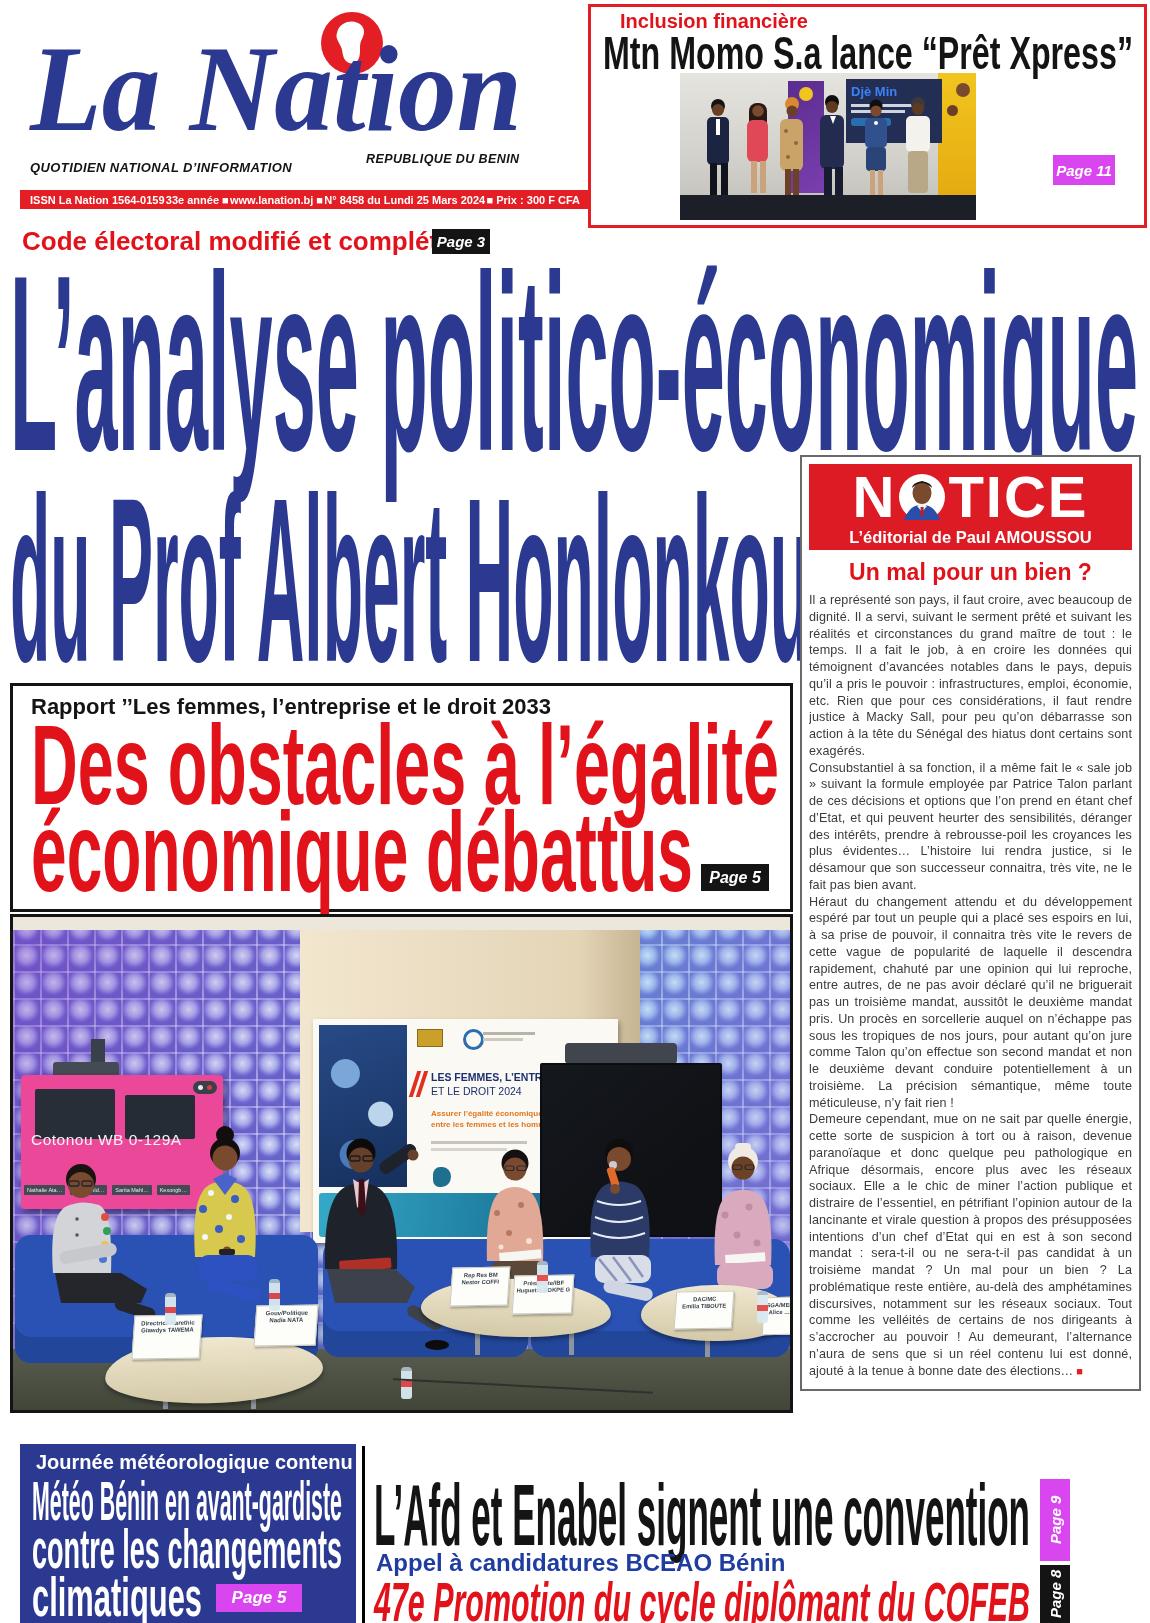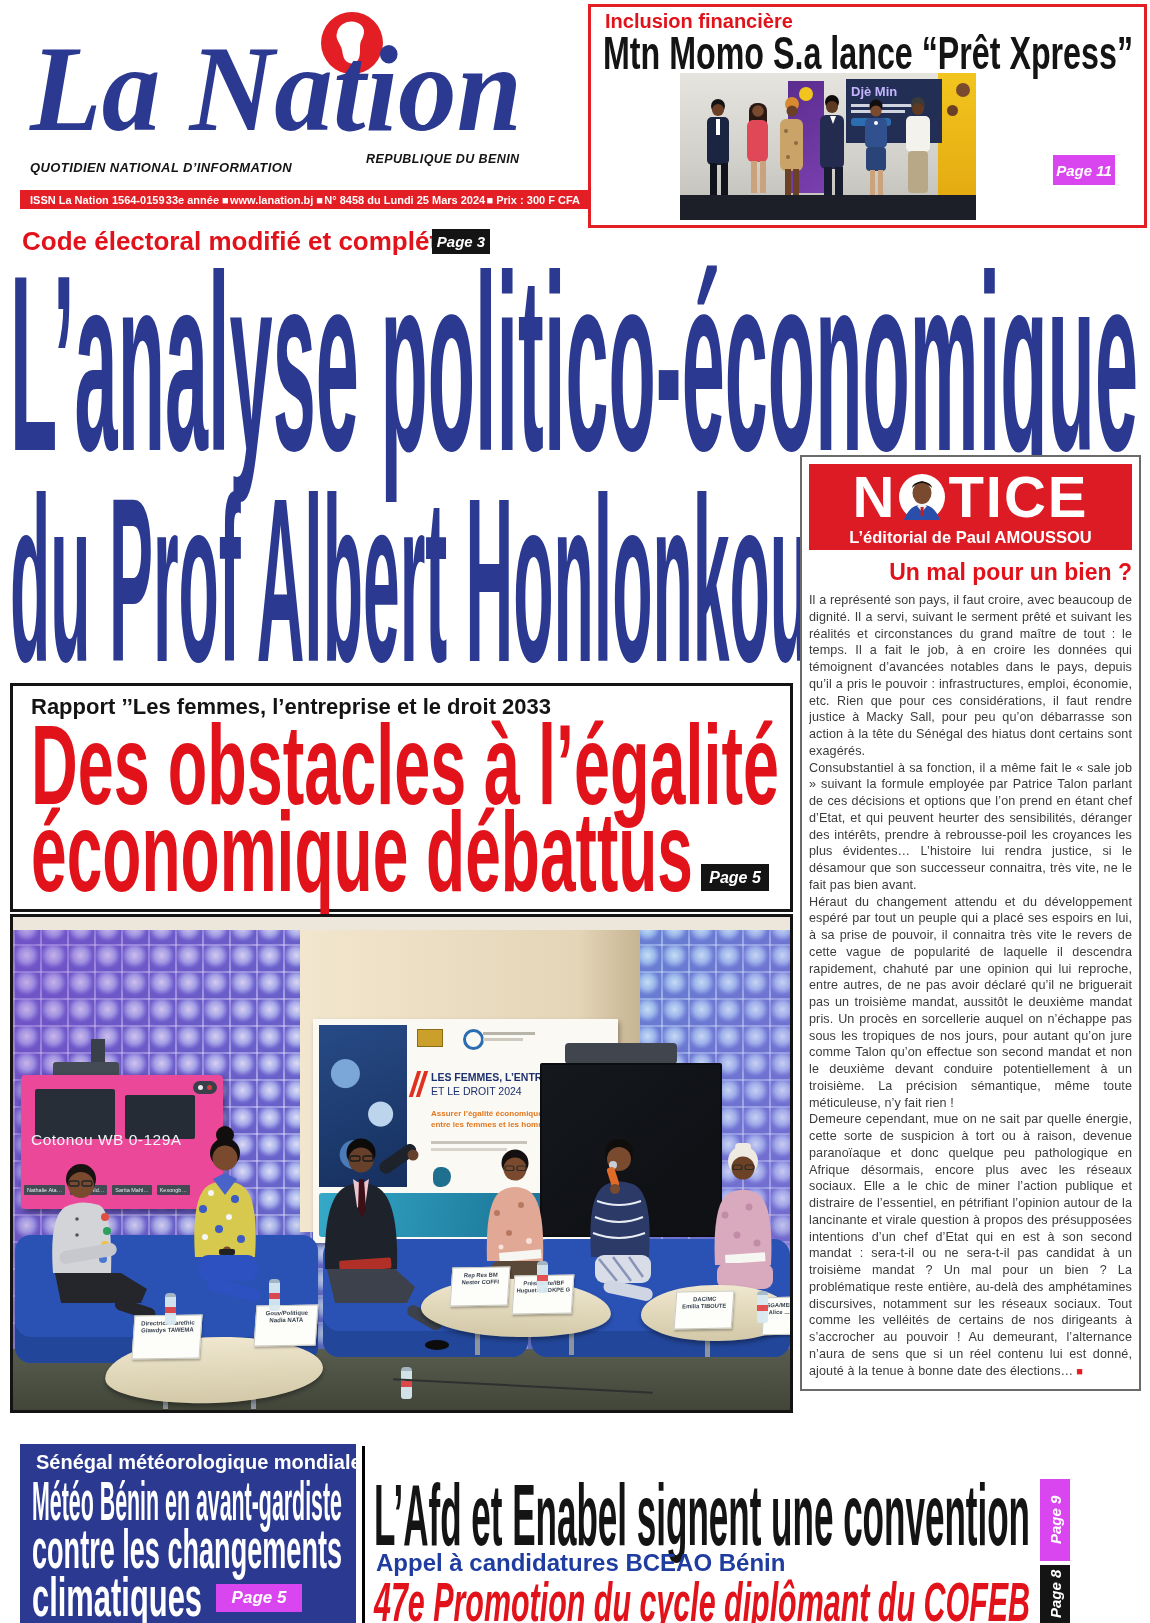--- a/index.html
+++ b/index.html
@@ -18,21 +18,21 @@
            font-size:11px;font-weight:bold;padding:0 10px;white-space:nowrap;}
   .tagline{font-weight:bold;font-style:italic;font-size:13px;color:#141414;letter-spacing:.4px;white-space:nowrap;}
   
   #momoBox{border:3px solid #E31E24;background:#fff;}
   #momoPhoto{overflow:hidden;background:linear-gradient(#e5e4df,#d0cfc9 62%,#bdbcb5);}
   
   #noticeBox{border:2px solid #6a6a6a;background:#fff;}
   #noticeHead{background:#DD1B24;display:flex;flex-direction:column;align-items:center;justify-content:center;}
   .brandrow{display:flex;align-items:center;gap:3px;line-height:1;}
   .brandtxt{color:#fff;font-weight:bold;font-size:58px;letter-spacing:2px;font-family:"Liberation Sans",sans-serif;}
-  #edTitle{color:#E2121B;font-size:23px;font-weight:bold;text-align:right;}
+  #edTitle{color:#E2121B;font-size:23px;font-weight:bold;text-align:center;}
   #edBody{font-size:12.6px;line-height:16.75px;text-align:justify;color:#3b3b3b;overflow:hidden;letter-spacing:.1px;}
   #edBody p{margin:0;}
   .endmark{color:#E31E24;font-size:11px;padding-left:3px;}
   
   #reportBox{border:3px solid #141414;background:#fff;}
   
   #photoBox{border:3px solid #141414;background:#fff;}
   #scene{position:relative;width:777px;height:493px;overflow:hidden;}
   .wall{background-color:#6a63c6;background-image:
     radial-gradient(circle at 50% 42%, rgba(255,255,255,.95), rgba(199,208,246,.85) 34%, rgba(130,118,222,.3) 60%, rgba(84,72,178,.08) 72%, transparent 77%),
@@ -68,28 +68,28 @@
   <div class="abs tagline" style="left:366px;top:152px;font-size:12.5px">REPUBLIQUE DU BENIN</div>
   <div id="issnbar" class="abs" style="left:20px;top:190px;width:550px;height:19px">
     <span>ISSN La Nation 1564-0159</span>
     <span>33e année ■</span>
     <span>www.lanation.bj ■</span>
     <span>N° 8458  du Lundi 25 Mars 2024</span>
     <span>■ Prix : 300 F CFA</span>
   </div>
 
   <div id="momoBox" class="abs" style="left:588px;top:4px;width:553px;height:218px">
-    <div class="abs kicker" style="left:14px;top:3px;font-size:20px;color:#E2121B">Inclusion financière</div>
+    <div class="abs kicker" style="left:29px;top:3px;font-size:20px;color:#E2121B">Inclusion financière</div>
     <svg class="abs" style="left:10px;top:24px" width="535" height="44">
       <text class="hl" x="2" y="38" font-size="46" fill="#141414" textLength="530" lengthAdjust="spacingAndGlyphs">Mtn Momo S.a lance “Prêt Xpress”</text>
     </svg>
     <div class="abs" id="momoPhoto" style="left:89px;top:66px;width:296px;height:147px">
       <div class="abs" style="right:0;top:0;width:38px;height:100%;background:linear-gradient(#f2c51e,#e2a60e)"></div>
       <div class="abs" style="right:34px;top:6px;width:96px;height:64px;background:#232e55;padding:3px 5px;box-sizing:border-box">
-        <span style="color:#c4b5fd;font-weight:bold;font-size:13px">Djè Min</span>
+        <span style="color:#3b82f6;font-weight:bold;font-size:13px">Djè Min</span>
         <div style="width:70px;height:3px;background:#cfd4de;margin-top:4px"></div>
         <div style="width:54px;height:3px;background:#cfd4de;margin-top:3px"></div>
         <div style="width:40px;height:8px;background:#2a6db0;border-radius:3px;margin-top:5px"></div>
       </div>
       <div class="abs" style="right:6px;top:10px;width:14px;height:14px;border-radius:50%;background:#7a4a2e"></div>
       <div class="abs" style="right:18px;top:32px;width:11px;height:11px;border-radius:50%;background:#6b3f26"></div>
       <div class="abs" style="left:108px;top:8px;width:36px;height:112px;background:linear-gradient(150deg,#5b2d8f,#7a3fae)">
         <div style="width:14px;height:14px;border-radius:50%;background:#f2c51e;margin:6px auto"></div>
       </div>
       <div class="abs" style="left:0;bottom:0;width:100%;height:10px;background:#8e8d86"></div>
@@ -379,21 +379,21 @@
       <div class="bottle" style="left:152px;top:376px"></div>
       <div class="bottle" style="left:256px;top:362px"></div>
       <div class="bottle" style="left:388px;top:450px"></div>
       <div class="bottle" style="left:524px;top:344px"></div>
       <div class="bottle" style="left:744px;top:374px"></div>
       <div class="abs" style="left:380px;top:468px;width:260px;height:2px;background:#2e3130;transform:rotate(3deg)"></div>
     </div>
   </div>
 
   <div id="meteoBox" class="abs" style="left:20px;top:1444px;width:336px;height:179px">
-    <div class="abs kicker" style="left:16px;top:7px;font-size:20px;color:#fff">Sénégal météorologique mondiale</div>
+    <div class="abs kicker" style="left:16px;top:7px;font-size:20px;color:#fff">Journée météorologique contenu</div>
     <svg class="abs" style="left:12px;top:32px" width="312" height="145">
       <text class="hl" x="0" y="44" font-size="56" fill="#fff" textLength="310" lengthAdjust="spacingAndGlyphs">Météo Bénin en avant-gardiste</text>
       <text class="hl" x="0" y="92" font-size="56" fill="#fff" textLength="310" lengthAdjust="spacingAndGlyphs">contre les changements</text>
       <text class="hl" x="0" y="140" font-size="56" fill="#fff" textLength="170" lengthAdjust="spacingAndGlyphs">climatiques</text>
     </svg>
     <div class="badge red abs" style="left:196px;top:140px;width:86px;height:28px;font-size:17px">Page 5</div>
   </div>
 
   <div class="rule abs" style="left:362px;top:1446px;width:3px;height:177px"></div>
 

